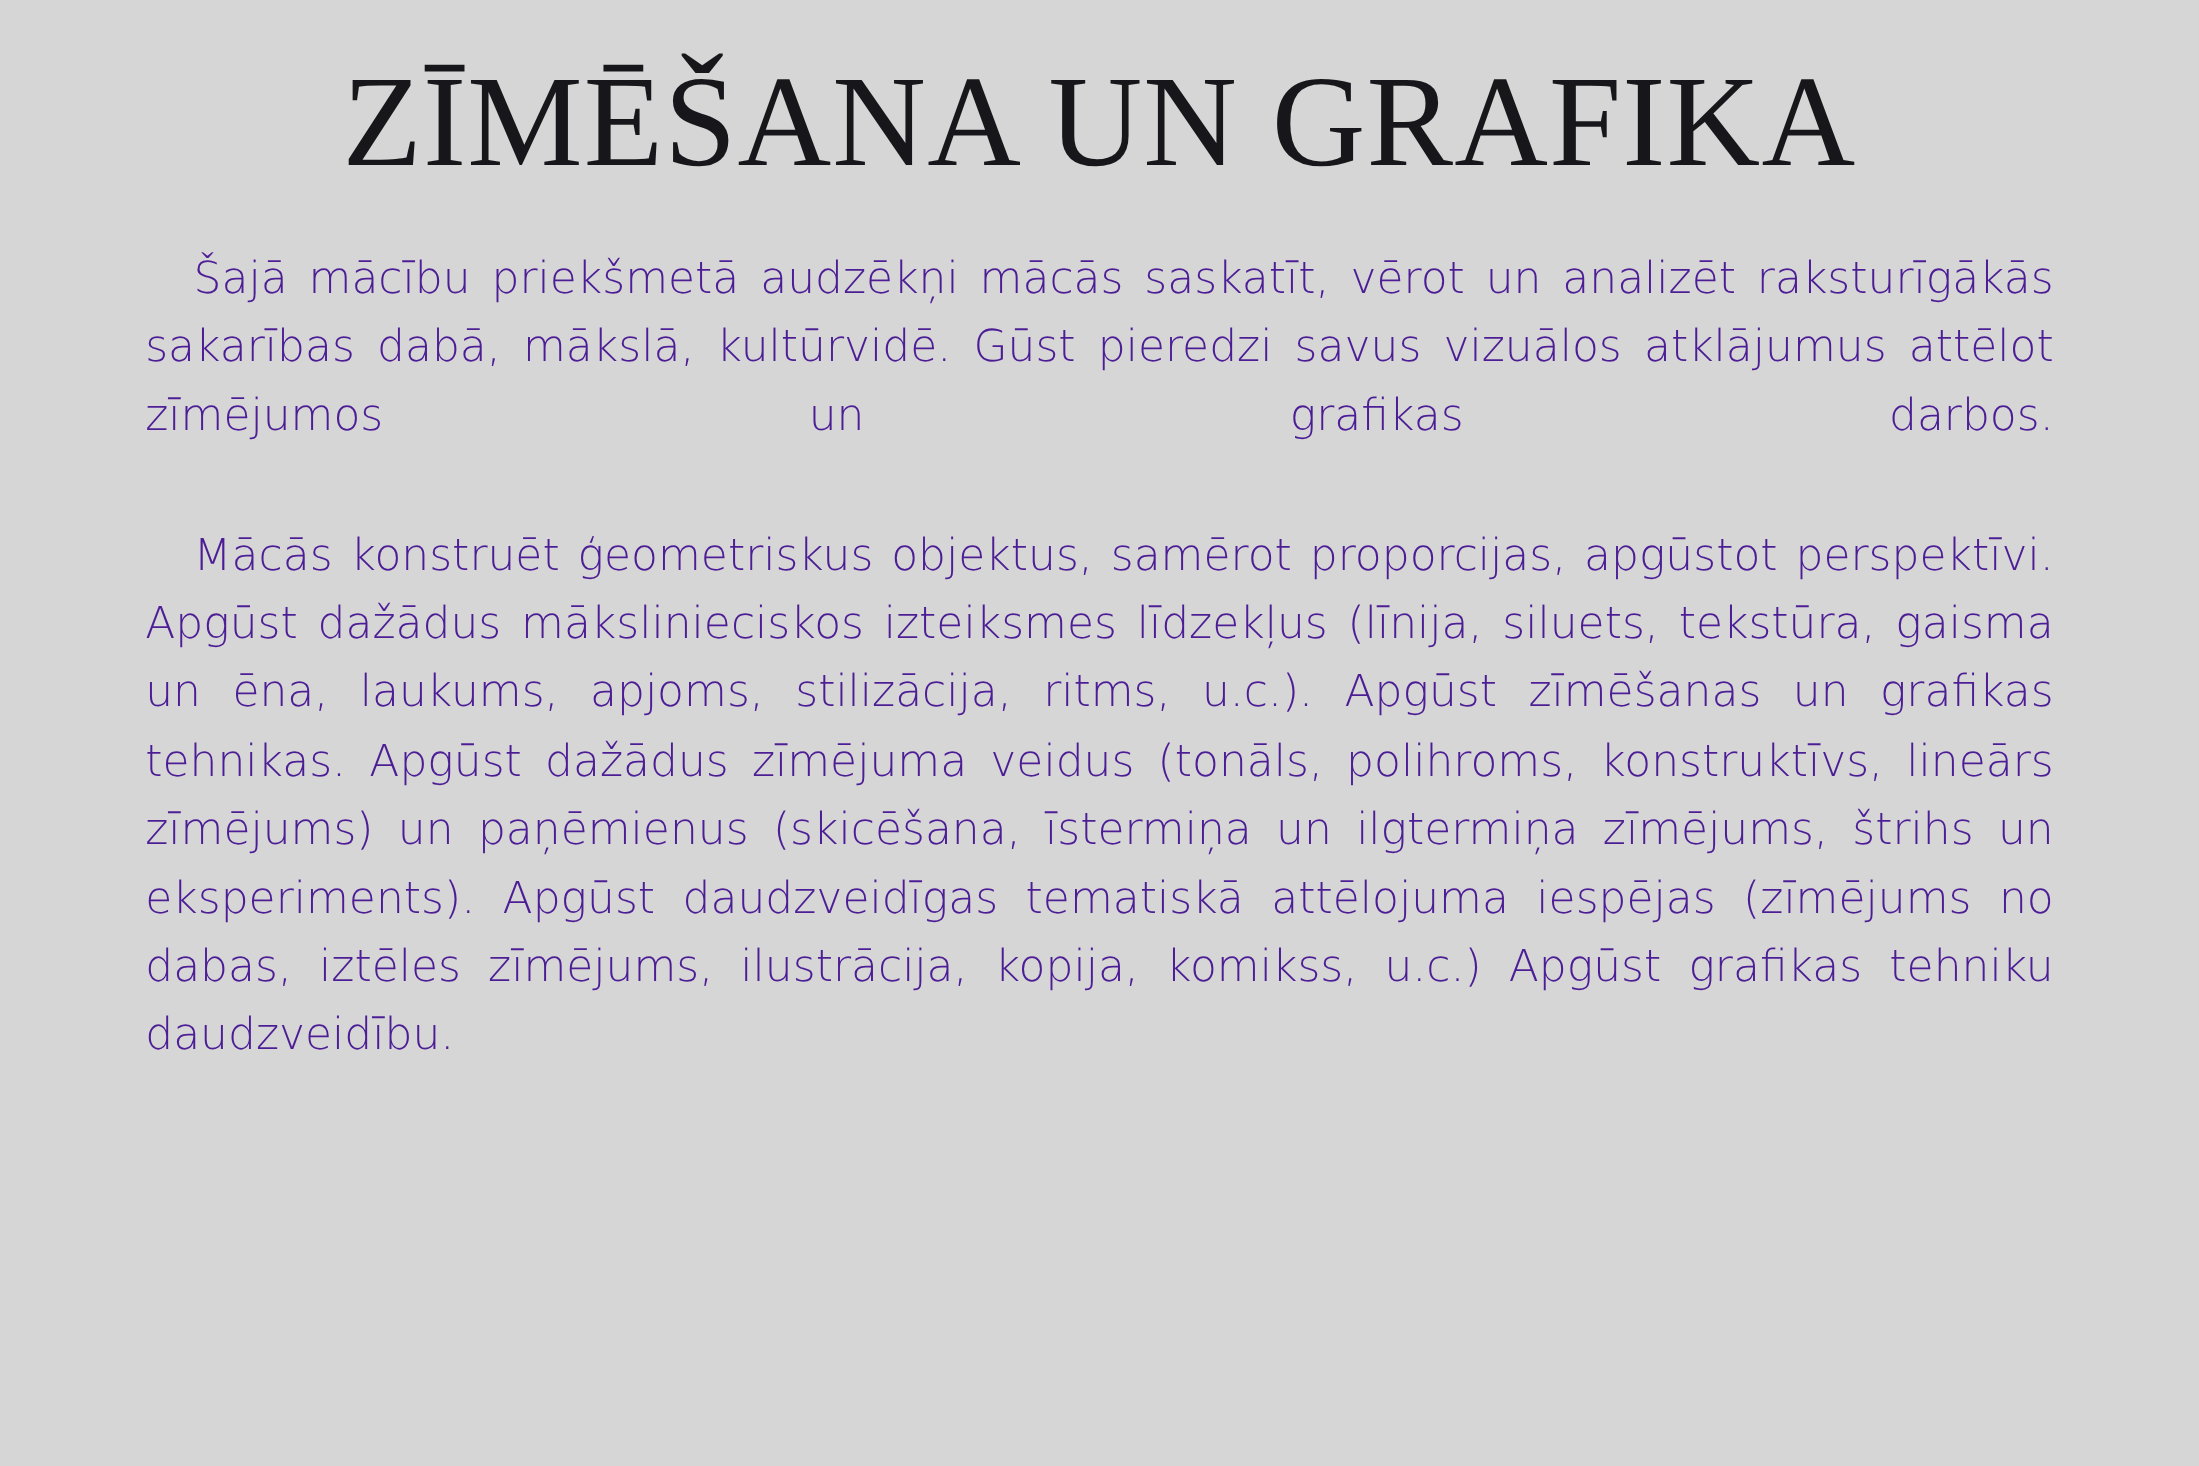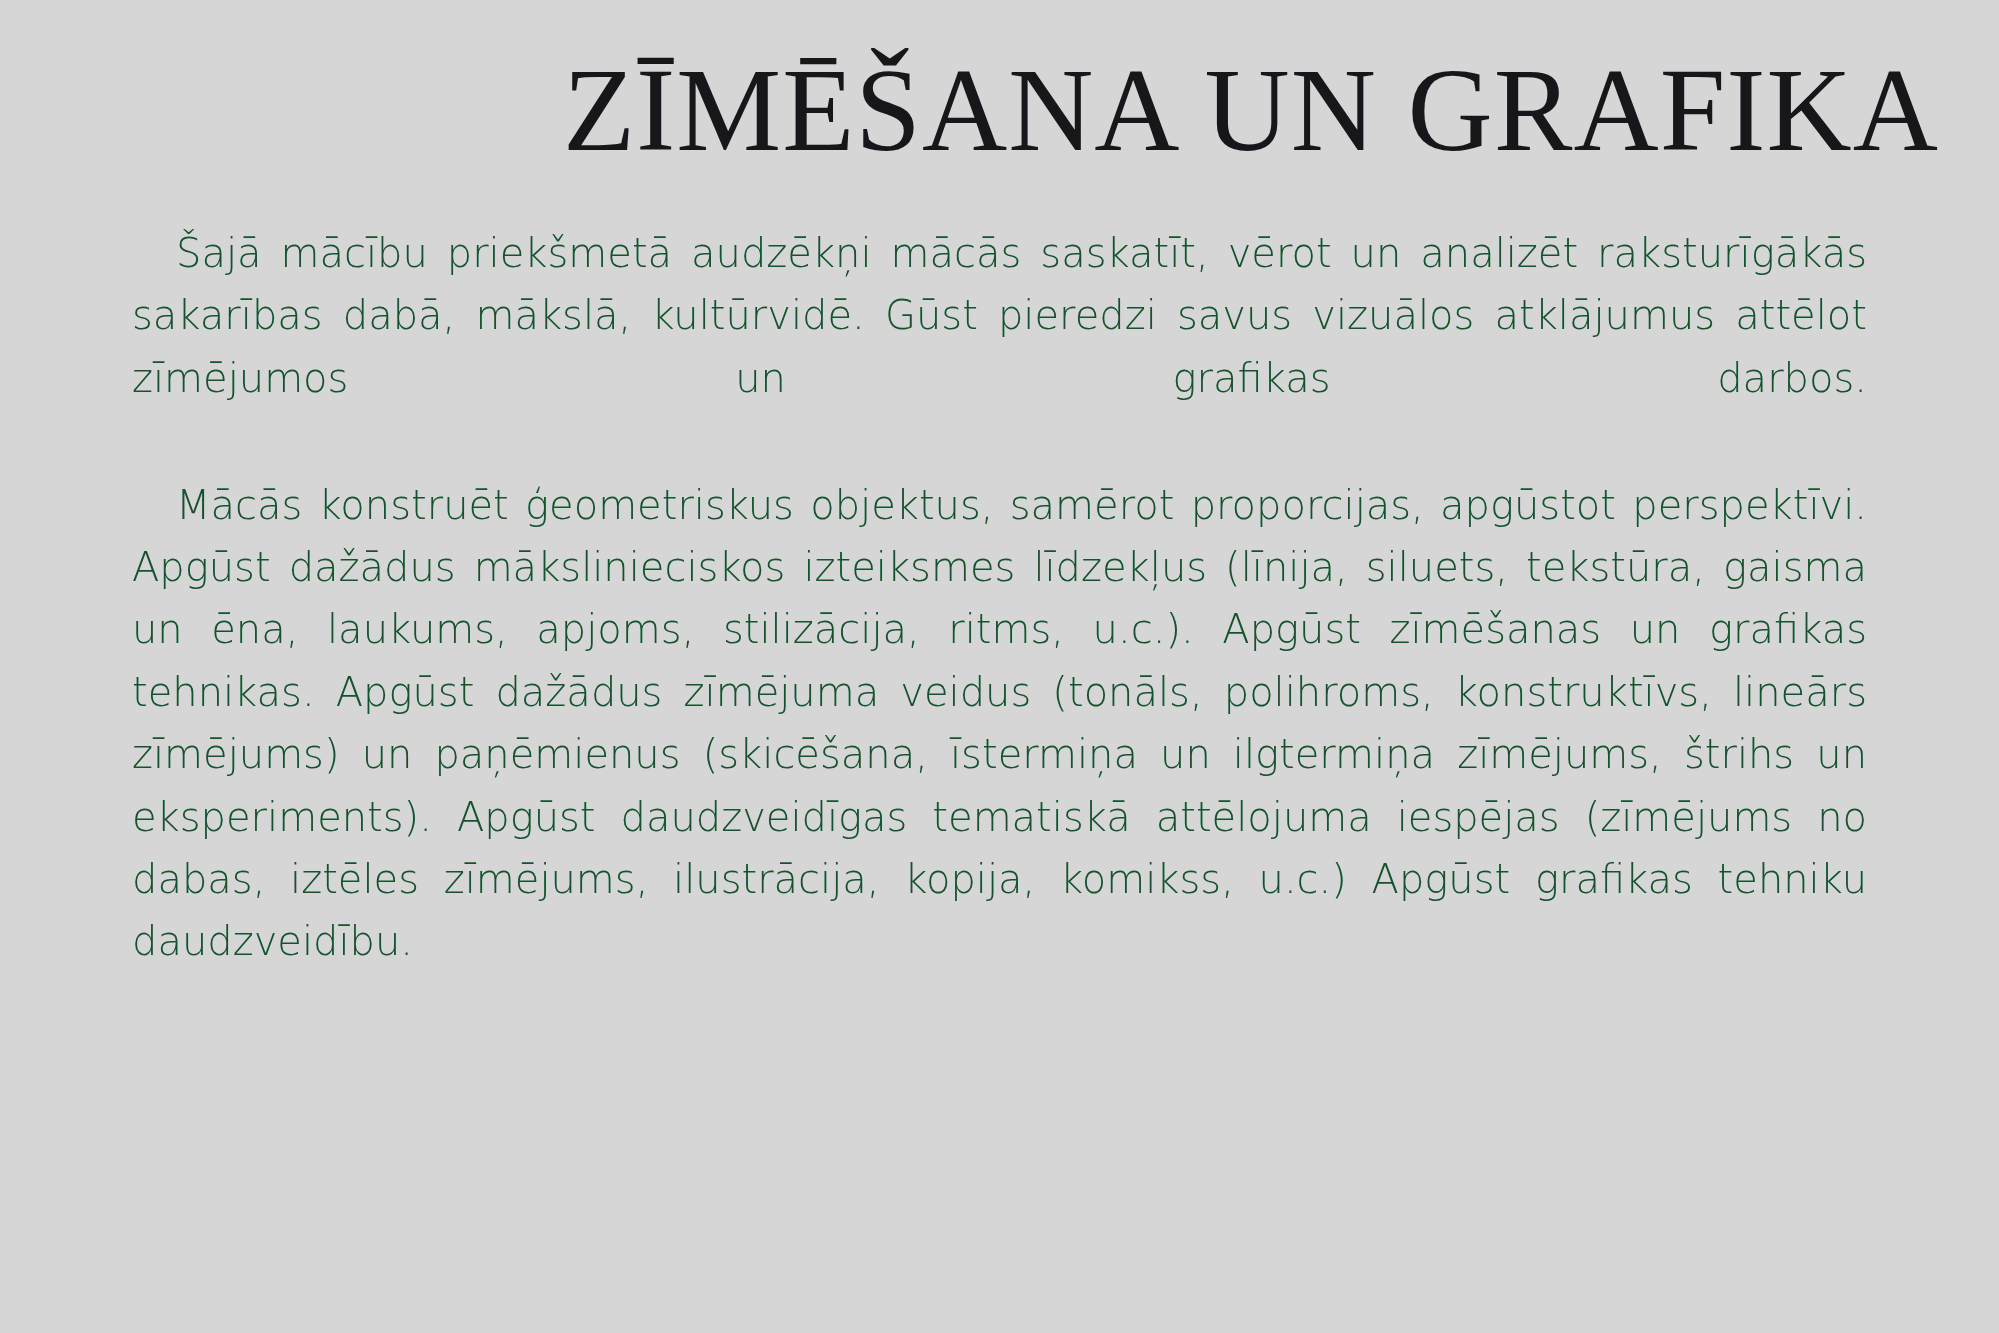--- a/index.html
+++ b/index.html
@@ -21,29 +21,29 @@
     box-sizing: border-box;
     padding: 0;
   }
   .title {
     font-family: "Liberation Serif", serif;
     font-weight: 400;
     font-size: 118px;
     line-height: 1.0;
     letter-spacing: 1px;
     color: #17161a;
-    text-align: right;
+    text-align: center;
     margin: 0;
     padding: 52px 60px 0 60px;
     white-space: nowrap;
   }
   .body-text {
     margin: 0;
     padding: 52px 132px 0 132px;
-    color: #14532d;
+    color: #4c1d95;
     font-family: "DejaVu Sans", sans-serif;
     font-size: 40px;
     line-height: 1.56;
     text-align: justify;
     text-justify: inter-word;
     font-weight: 350;
   }
   .para {
     margin: 0 0 2px 0;
     text-align: justify;

